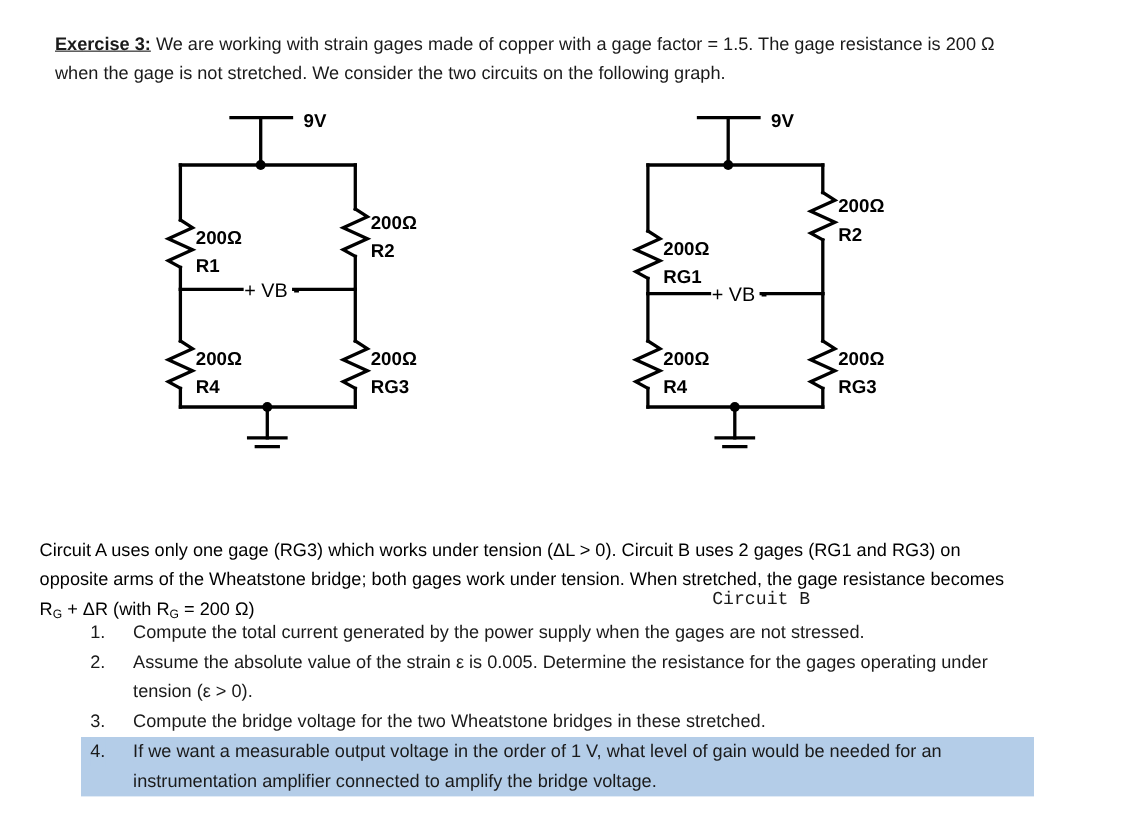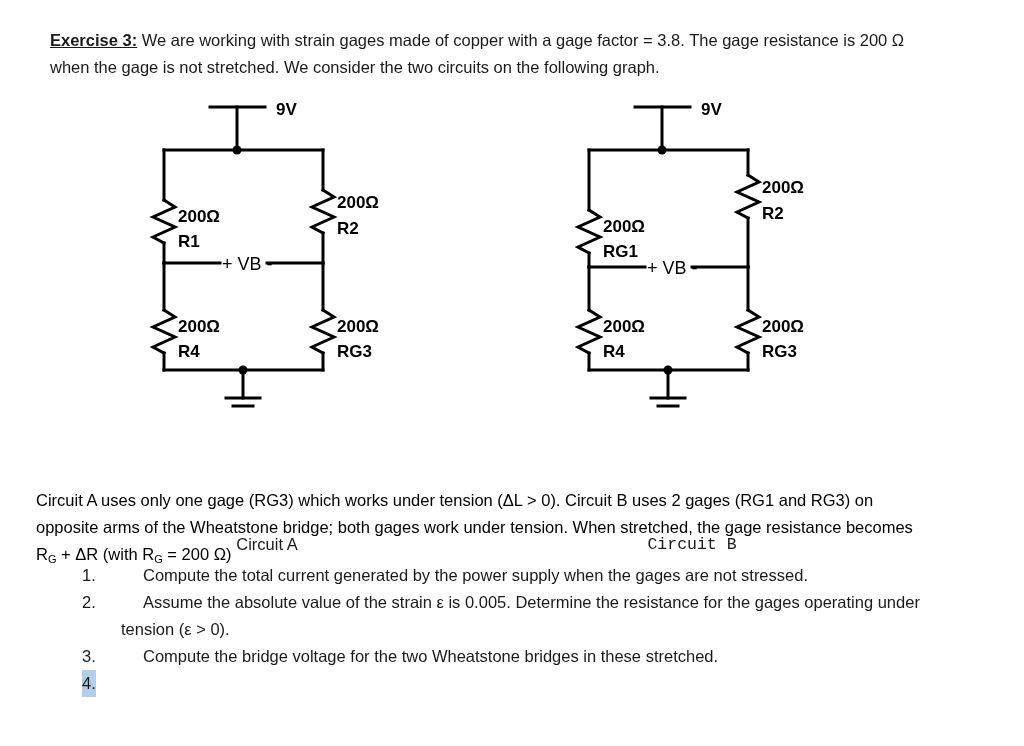--- a/index.html
+++ b/index.html
@@ -92,21 +92,20 @@
     padding-left: 71px;
     margin: 0;
   }
   #questions li .num {
     position: absolute;
     left: 32px;
     top: 0;
   }
   #questions li .txt {
     display: inline;
-    margin-left: 22px;
   }
   #questions li.highlighted .num,
   #questions li.highlighted .txt {
     background-color: #b4cde8;
   }
   #questions li.highlighted {
     background: linear-gradient(to right, transparent 0 24px, #b4cde8 24px 100%);
   }
 
   .svg-text {
@@ -118,21 +117,21 @@
   .svg-text-reg {
     font-family: "Liberation Sans", sans-serif;
     font-weight: normal;
     font-size: 18px;
     fill: #000000;
   }
 </style>
 </head>
 <body>
 
-<div id="intro"><span class="bold-underline">Exercise 3:</span><span> We are working with strain gages made of copper with a gage factor = 3.8. The gage resistance is 200 Ω when the gage is not stretched. We consider the two circuits on the following graph.</span></div>
+<div id="intro"><span class="bold-underline">Exercise 3:</span><span> We are working with strain gages made of copper with a gage factor = 1.5. The gage resistance is 200 Ω when the gage is not stretched. We consider the two circuits on the following graph.</span></div>
 
 <div id="figure">
 
   <svg id="circuit-a-wrap" class="circuit-svg" width="300" height="330" viewBox="0 0 300 330" xmlns="http://www.w3.org/2000/svg">
     <g stroke="#000000" stroke-width="3" fill="none" stroke-linecap="square">
 
       <line x1="80" y1="12" x2="135" y2="12"></line>
       <line x1="107" y1="12" x2="107" y2="55"></line>
 
       <line x1="34" y1="55" x2="193" y2="55"></line>
@@ -219,32 +218,31 @@
     <text class="svg-text" x="48" y="162">RG1</text>
     <text class="svg-text" x="207" y="98">200Ω</text>
     <text class="svg-text" x="207" y="124">R2</text>
     <text class="svg-text-reg" x="92" y="179">+ VB -</text>
     <text class="svg-text" x="48" y="237">200Ω</text>
     <text class="svg-text" x="48" y="262">R4</text>
     <text class="svg-text" x="207" y="237">200Ω</text>
     <text class="svg-text" x="207" y="262">RG3</text>
   </svg>
 
-  <div id="caption-a" class="caption">Circuit A</div>
   <div id="caption-b" class="caption">Circuit B</div>
 </div>
 
 <div id="body-para"><span>Circuit A uses only one gage (RG3) which works under tension (ΔL &gt; 0). Circuit B uses 2 gages (RG1 and RG3) on opposite arms of the Wheatstone bridge; both gages work under tension. When stretched, the gage resistance becomes R</span><sub>G</sub><span> + ΔR (with R</span><sub>G</sub><span> = 200 Ω)</span></div>
 
 <ol id="questions">
   <li>
     <span class="num">1.</span><span class="txt">Compute the total current generated by the power supply when the gages are not stressed.</span>
   </li>
   <li>
     <span class="num">2.</span><span class="txt">Assume the absolute value of the strain ε is 0.005. Determine the resistance for the gages operating under tension (ε &gt; 0).</span>
   </li>
   <li>
     <span class="num">3.</span><span class="txt">Compute the bridge voltage for the two Wheatstone bridges in these stretched.</span>
   </li>
   <li class="highlighted">
-    <span class="num">4.</span>
+    <span class="num">4.</span><span class="txt">If we want a measurable output voltage in the order of 1 V, what level of gain would be needed for an instrumentation amplifier connected to amplify the bridge voltage.</span>
   </li>
 </ol>
 
 </body></html>

